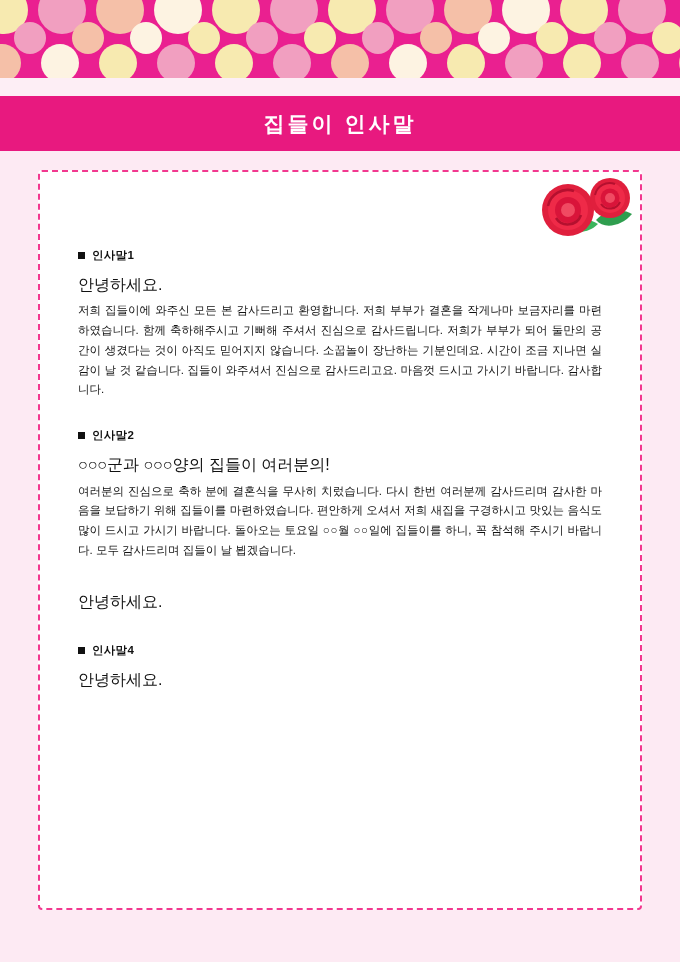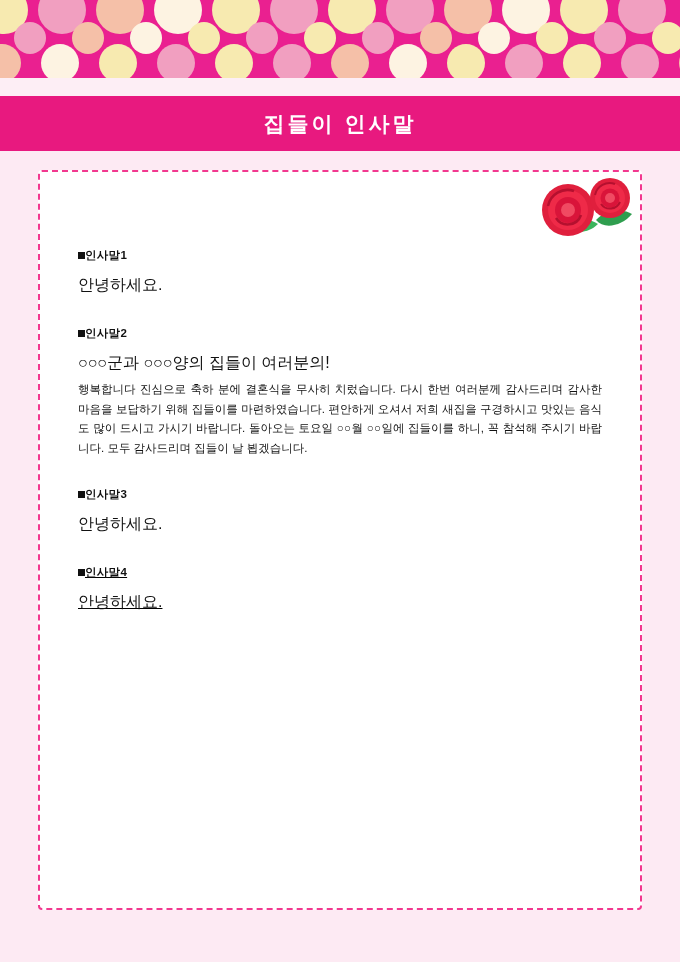--- a/index.html
+++ b/index.html
@@ -77,25 +77,26 @@
   }
 
   
   .content {
     position: absolute;
     top: 248px;
     left: 78px;
     width: 524px;
   }
   .block { margin-bottom: 28px; }
-  .block:last-child { margin-bottom: 0; text-decoration: underline; }
+  .block:last-child { margin-bottom: 0; }
 
   .block-head {
     display: flex;
     align-items: center;
+    gap: 7px;
     margin-bottom: 9px;
   }
   .bullet-sq {
     width: 7px;
     height: 7px;
     background: #111111;
     display: inline-block;
   }
   .block-title {
     font-size: 11.5px;
@@ -199,36 +200,33 @@
 </div>
 
 <div class="content">
 
   <div class="block">
     <div class="block-head">
       <span class="bullet-sq"></span>
       <span class="block-title">인사말1</span>
     </div>
     <div class="greet">안녕하세요.</div>
+    <div class="body-text">저희 집들이에 와주신 모든 본 감사드리고 환영합니다. 저희 부부가 결혼을 작게나마 보금자리를 마련하였습니다. 함께 축하해주시고 기뻐해 주셔서 진심으로 감사드립니다. 저희가 부부가 되어 둘만의 공간이 생겼다는 것이 아직도 믿어지지 않습니다. 소꿉놀이 장난하는 기분인데요. 시간이 조금 지나면 실감이 날 것 같습니다. 집들이 와주셔서 진심으로 감사드리고요. 마음껏 드시고 가시기 바랍니다. 감사합니다.</div>
   </div>
 
   <div class="block">
     <div class="block-head">
       <span class="bullet-sq"></span>
       <span class="block-title">인사말2</span>
     </div>
     <div class="greet">○○○군과 ○○○양의 집들이 여러분의!</div>
-    <div class="body-text">행복합니다 진심으로 축하 분에 결혼식을 무사히 치렀습니다. 다시 한번 여러분께 감사드리며 감사한 마음을 보답하기 위해 집들이를 마련하였습니다. 편안하게 오셔서 저희 새집을 구경하시고 맛있는 음식도 많이 드시고 가시기 바랍니다. 돌아오는 토요일 ○○월 ○○일에 집들이를 하니, 꼭 참석해 주시기 바랍니다. 모두 감사드리며 집들이 날 뵙겠습니다.</div>
-  </div>
-
-  <div class="block">
-    <div class="block-head">
-      <span class="bullet-sq"></span>
-      <span class="block-title">인사말3</span>
-    </div>
+    <div class="body-text">여러분의 진심으로 축하 분에 결혼식을 무사히 치렀습니다. 다시 한번 여러분께 감사드리며 감사한 마음을 보답하기 위해 집들이를 마련하였습니다. 편안하게 오셔서 저희 새집을 구경하시고 맛있는 음식도 많이 드시고 가시기 바랍니다. 돌아오는 토요일 ○○월 ○○일에 집들이를 하니, 꼭 참석해 주시기 바랍니다. 모두 감사드리며 집들이 날 뵙겠습니다.</div>
+  </div>
+
+  <div class="block">
     <div class="greet">안녕하세요.</div>
   </div>
 
   <div class="block">
     <div class="block-head">
       <span class="bullet-sq"></span>
       <span class="block-title">인사말4</span>
     </div>
     <div class="greet">안녕하세요.</div>
   </div>

